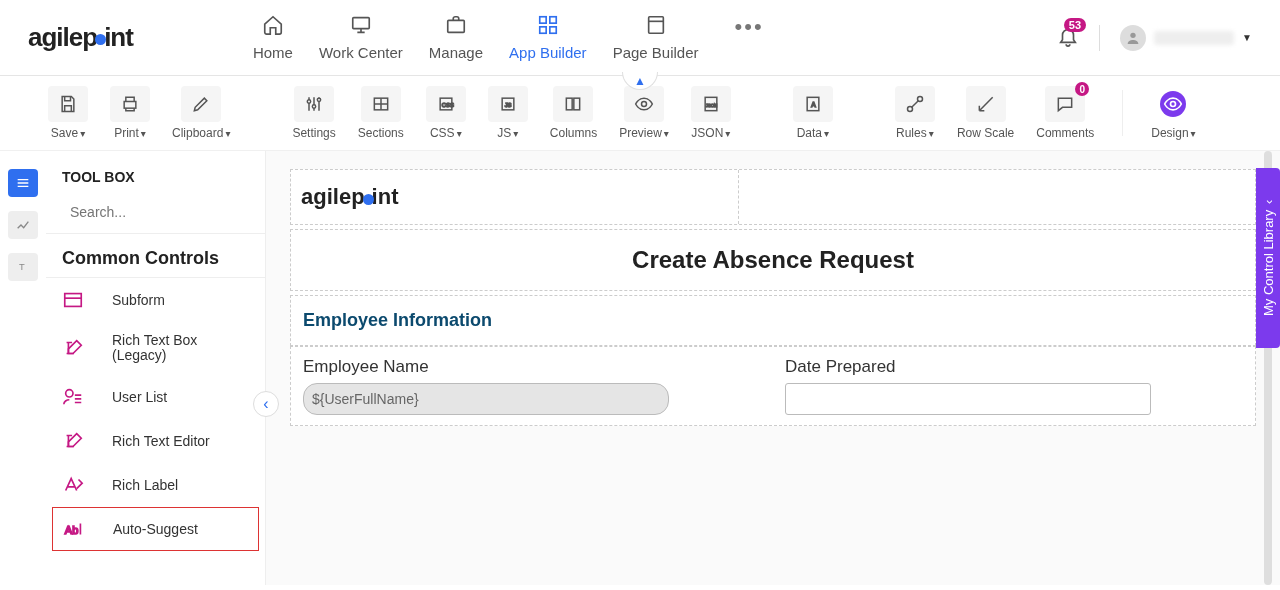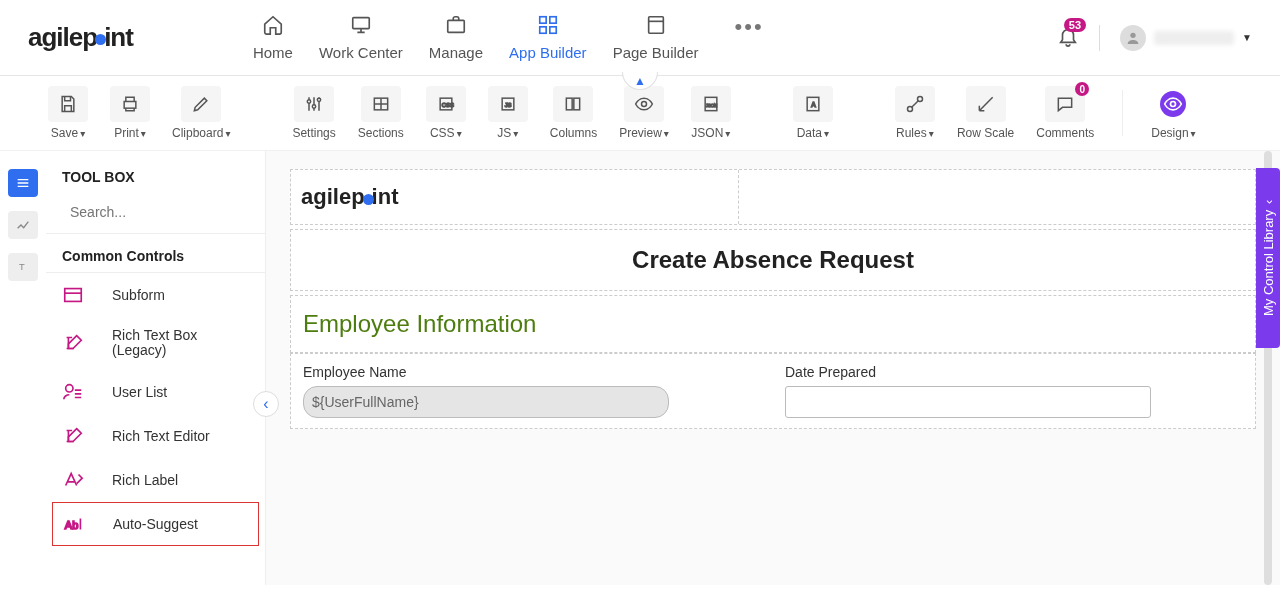--- a/index.html
+++ b/index.html
@@ -42,42 +42,42 @@
 .body { display: flex; height: calc(100% - 156px); background: #fafafa; }
 .rail { width: 46px; background: #fff; display: flex; flex-direction: column; align-items: center; padding-top: 18px; gap: 14px; }
 .rail-item { width: 30px; height: 28px; border-radius: 4px; display: flex; align-items: center; justify-content: center; cursor: pointer; }
 .rail-item.active { background: #2f6fef; color: #fff; }
 .rail-item.off { background: #eee; color: #888; }
 
 .sidebar { width: 220px; background: #fff; border-right: 1px solid #eee; display: flex; flex-direction: column; position: relative; }
 .sb-title { font-size: 14px; font-weight: 700; padding: 18px 16px 12px; color: #222; }
 .sb-search { display: flex; align-items: center; gap: 8px; padding: 6px 16px 12px; color: #aaa; border-bottom: 1px solid #eee; }
 .sb-search input { border: none; outline: none; font-size: 14px; flex: 1; color: #333; }
-.sb-group { font-size: 14px; font-weight: 700; padding: 14px 16px 8px; color: #222; border-bottom: 1px solid #eee; }
+.sb-group { font-size: 18px; font-weight: 700; padding: 14px 16px 8px; color: #222; border-bottom: 1px solid #eee; }
 .sb-list { flex: 1; overflow: hidden; }
 .sb-item { display: flex; align-items: center; gap: 28px; padding: 11px 16px; font-size: 14px; color: #333; cursor: grab; }
 .sb-item.sel { border: 1px solid #d33; margin: 0 6px; padding: 10px 10px; }
 .sb-item svg { width: 22px; height: 22px; color: #c51884; flex-shrink: 0; }
 .sb-item .multi { line-height: 1.1; }
 .sb-collapse { position: absolute; right: -14px; top: 240px; width: 26px; height: 26px; border-radius: 50%; background: #fff; border: 1px solid #ddd; display: flex; align-items: center; justify-content: center; color: #2f6fef; cursor: pointer; z-index: 4; }
 
 .canvas { flex: 1; padding: 18px 24px; overflow: auto; position: relative; }
 .canvas-scroll { position: absolute; right: 8px; top: 0; bottom: 0; width: 8px; background: #ccc; border-radius: 4px; height: 100%; opacity: .6; }
 .canvas-inner { background: #fff; }
 .dash { border: 1px dashed #ccc; }
 .hdr-row { display: flex; }
 .hdr-cell-l { width: 448px; padding: 14px 10px; border-right: 1px dashed #ccc;}
 .hdr-cell-r { flex: 1; }
 .logo-sm { font-size: 22px; font-weight: 600; color: #222; display: flex; align-items: center; }
 .title-row { padding: 16px; text-align: center; font-size: 24px; font-weight: 700; color: #222; margin-top: 4px; }
-.section-h { padding: 14px 12px; font-size: 24px; font-weight: 400; color: #4d7c0f; margin-top: 4px; }
+.section-h { padding: 14px 12px; font-size: 18px; font-weight: 700; color: #0c4a6e; margin-top: 4px; }
 .grid2 { display: flex; gap: 0; }
 .field-cell { flex: 1; padding: 10px 12px; }
 .field-cell.sel { border: 2px solid #d33; }
-.field-label { font-size: 14px; color: #333; margin-bottom: 6px; }
+.field-label { font-size: 17px; color: #333; margin-bottom: 6px; }
 .field-input { width: 80%; padding: 7px 8px; font-size: 14px; border: 1px solid #bbb; border-radius: 3px; background: #fff; color: #333; }
 .field-input.disabled { background: #e5e5e5; color: #666; border-radius: 14px; }
 
 
 .lib-tab { position: absolute; right: 0; top: 168px; width: 24px; height: 180px; background: #7c3aed; color: #fff; writing-mode: vertical-rl; transform: rotate(180deg); display: flex; align-items: center; justify-content: center; font-size: 13px; border-radius: 4px 0 0 4px; cursor: pointer; padding: 12px 2px; }
 
 .chev { font-size: 10px; }
 </style>
 </head>
 <body>

